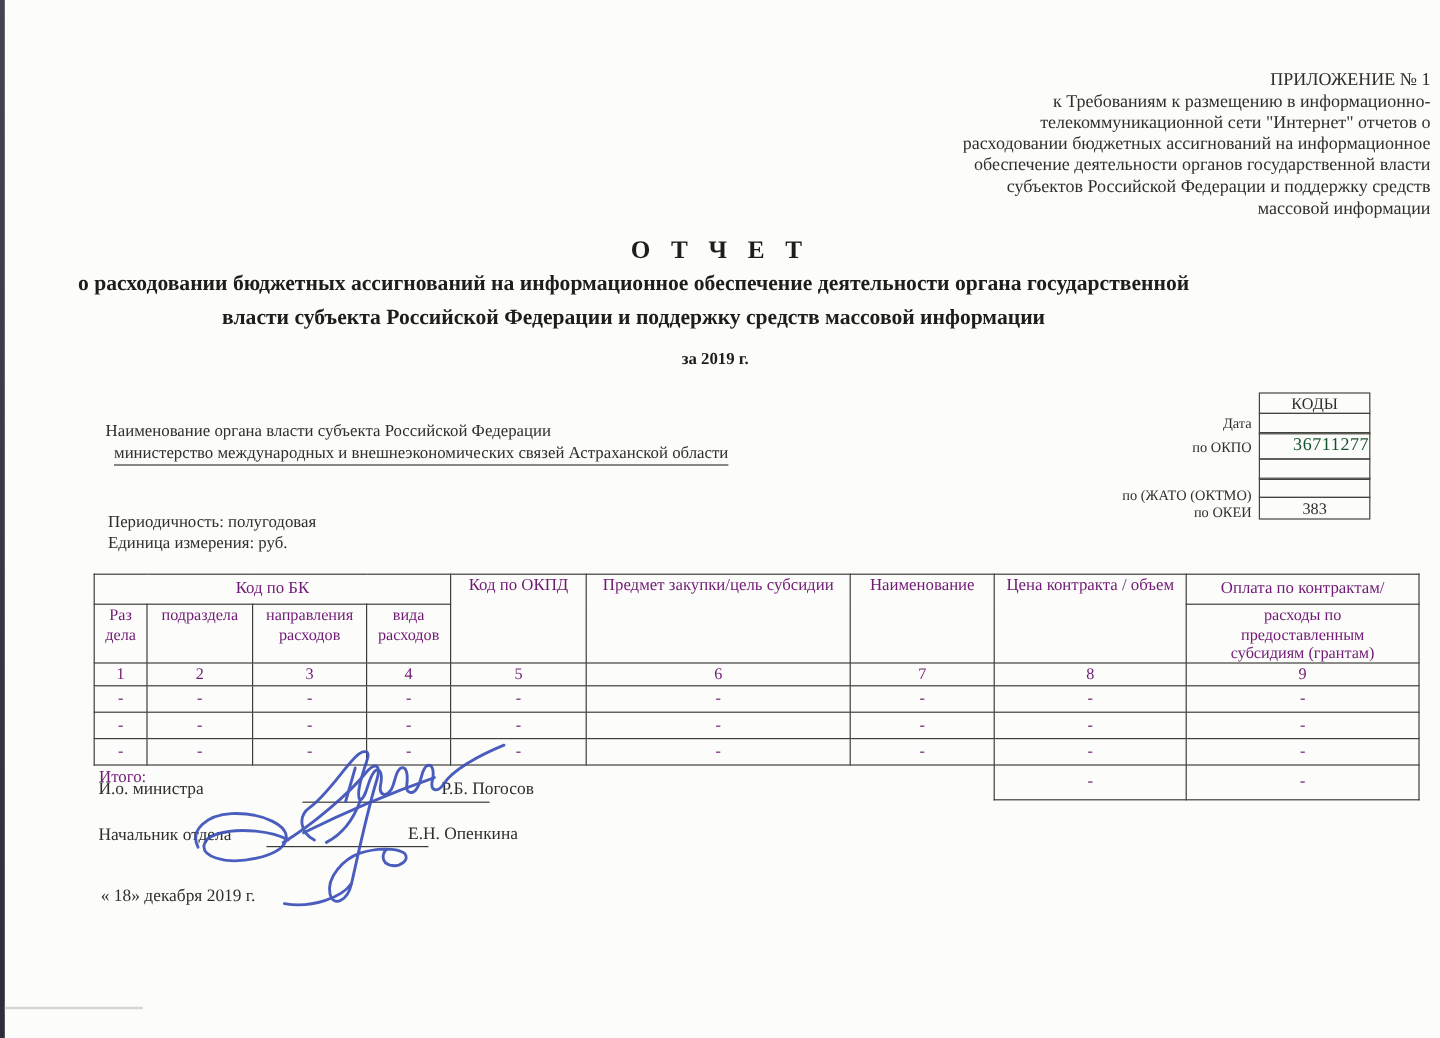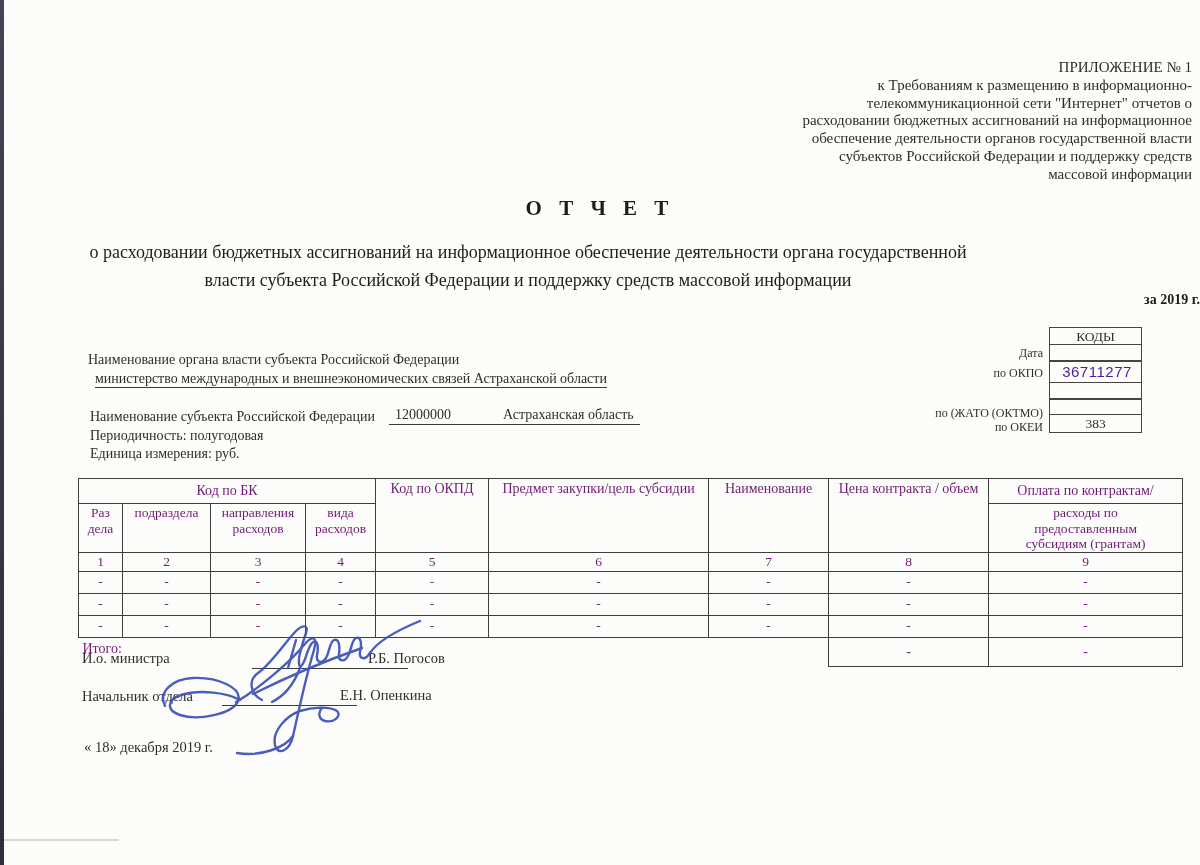--- a/index.html
+++ b/index.html
@@ -7,30 +7,30 @@
   #page{position:relative;width:1200px;height:865px;background:#fcfcfa;overflow:hidden;color:#2e2e2c;}
   .abs{position:absolute;}
   
   #scan-edge-left{left:0;top:0;width:4px;height:865px;background:linear-gradient(180deg,#444452,#2e2e3a);}
   #scan-edge-bottom{left:4px;top:839px;width:115px;height:2px;background:#d7d7d1;}
   
   #appendix{left:672px;top:59px;width:520px;text-align:right;font-size:15px;line-height:17.8px;}
   #appendix .first{padding-left:108px;}
   
   #report-title{left:0;top:196px;width:1200px;text-align:center;font-weight:bold;font-size:21px;letter-spacing:6px;color:#1d1d1b;}
-  .subtitle{left:0;width:1056px;text-align:center;font-weight:normal;font-size:18px;color:#1d1d1b;margin-top:16px;}
+  .subtitle{left:0;width:1056px;text-align:center;font-weight:bold;font-size:18px;color:#1d1d1b;}
   #subtitle1{top:226px;}
   #subtitle2{top:254px;}
-  #period{left:16px;top:292px;width:1184px;text-align:right;font-weight:bold;font-size:14px;color:#1d1d1b;}
+  #period{left:4px;top:292px;width:1184px;text-align:center;font-weight:bold;font-size:14px;color:#1d1d1b;}
   
   .codes-label{font-size:12px;text-align:right;right:157px;width:220px;}
   #codes-box{left:1049px;top:327px;width:93px;}
   .codes-cell{box-sizing:border-box;border:1.5px solid #45453f;margin-top:-1.5px;text-align:center;font-size:13.5px;overflow:hidden;}
   .codes-cell.first{margin-top:0;}
-  .codes-cell.typed{font-family:Liberation Sans, sans-serif;font-size:15px;text-align:center;padding-left:3px;letter-spacing:0.5px;color:#4c1d95;}
+  .codes-cell.typed{font-family:Liberation Serif, serif;font-size:15px;text-align:right;padding-left:3px;letter-spacing:0.5px;color:#14532d;}
   
   .org-line{font-size:14px;white-space:nowrap;}
   .u{border-bottom:1.2px solid #3a3a36;padding-bottom:1px;}
   #subject-row{display:flex;align-items:flex-end;}
   #subject-underline{display:flex;margin-left:14px;border-bottom:1.2px solid #3a3a36;padding:0 6px 1px 6px;}
   #subject-gap{display:inline-block;width:52px;}
   
   #main-table{position:absolute;left:78px;top:478px;border-collapse:collapse;table-layout:fixed;width:1104px;}
   #main-table td{border:1.5px solid #3f3f3a;font-size:14px;text-align:center;padding:0 2px;line-height:1.15;color:#701a75;overflow:hidden;}
   #main-table td.top{vertical-align:top;padding-top:2px;}
@@ -77,28 +77,20 @@
     <div class="codes-cell first" style="height:18px;line-height:17px;">КОДЫ</div>
     <div class="codes-cell" style="height:18px;line-height:16px;"></div>
     <div class="codes-cell typed" style="height:23px;line-height:21px;">36711277</div>
     <div class="codes-cell" style="height:18px;line-height:16px;"></div>
     <div class="codes-cell" style="height:17px;line-height:15px;"></div>
     <div class="codes-cell" style="height:19px;line-height:17px;">383</div>
   </div>
 
   <div class="abs org-line" style="left:88px;top:352px;">Наименование органа власти субъекта Российской Федерации</div>
   <div class="abs org-line" style="left:95px;top:371px;"><span class="u">министерство международных и внешнеэкономических связей Астраханской области</span></div>
-  <div id="subject-row" class="abs org-line" style="left:90px;top:407px;">
-    <span>Наименование субъекта Российской Федерации</span>
-    <span id="subject-underline">
-      <span>12000000</span>
-      <span id="subject-gap"></span>
-      <span>Астраханская область</span>
-    </span>
-  </div>
   <div class="abs org-line" style="left:90px;top:428px;">Периодичность: полугодовая</div>
   <div class="abs org-line" style="left:90px;top:446px;">Единица измерения: руб.</div>
 
   <table id="main-table">
     <colgroup>
       <col style="width:44px">
         <col style="width:88px">
         <col style="width:95px">
         <col style="width:70px">
       <col style="width:113px">

